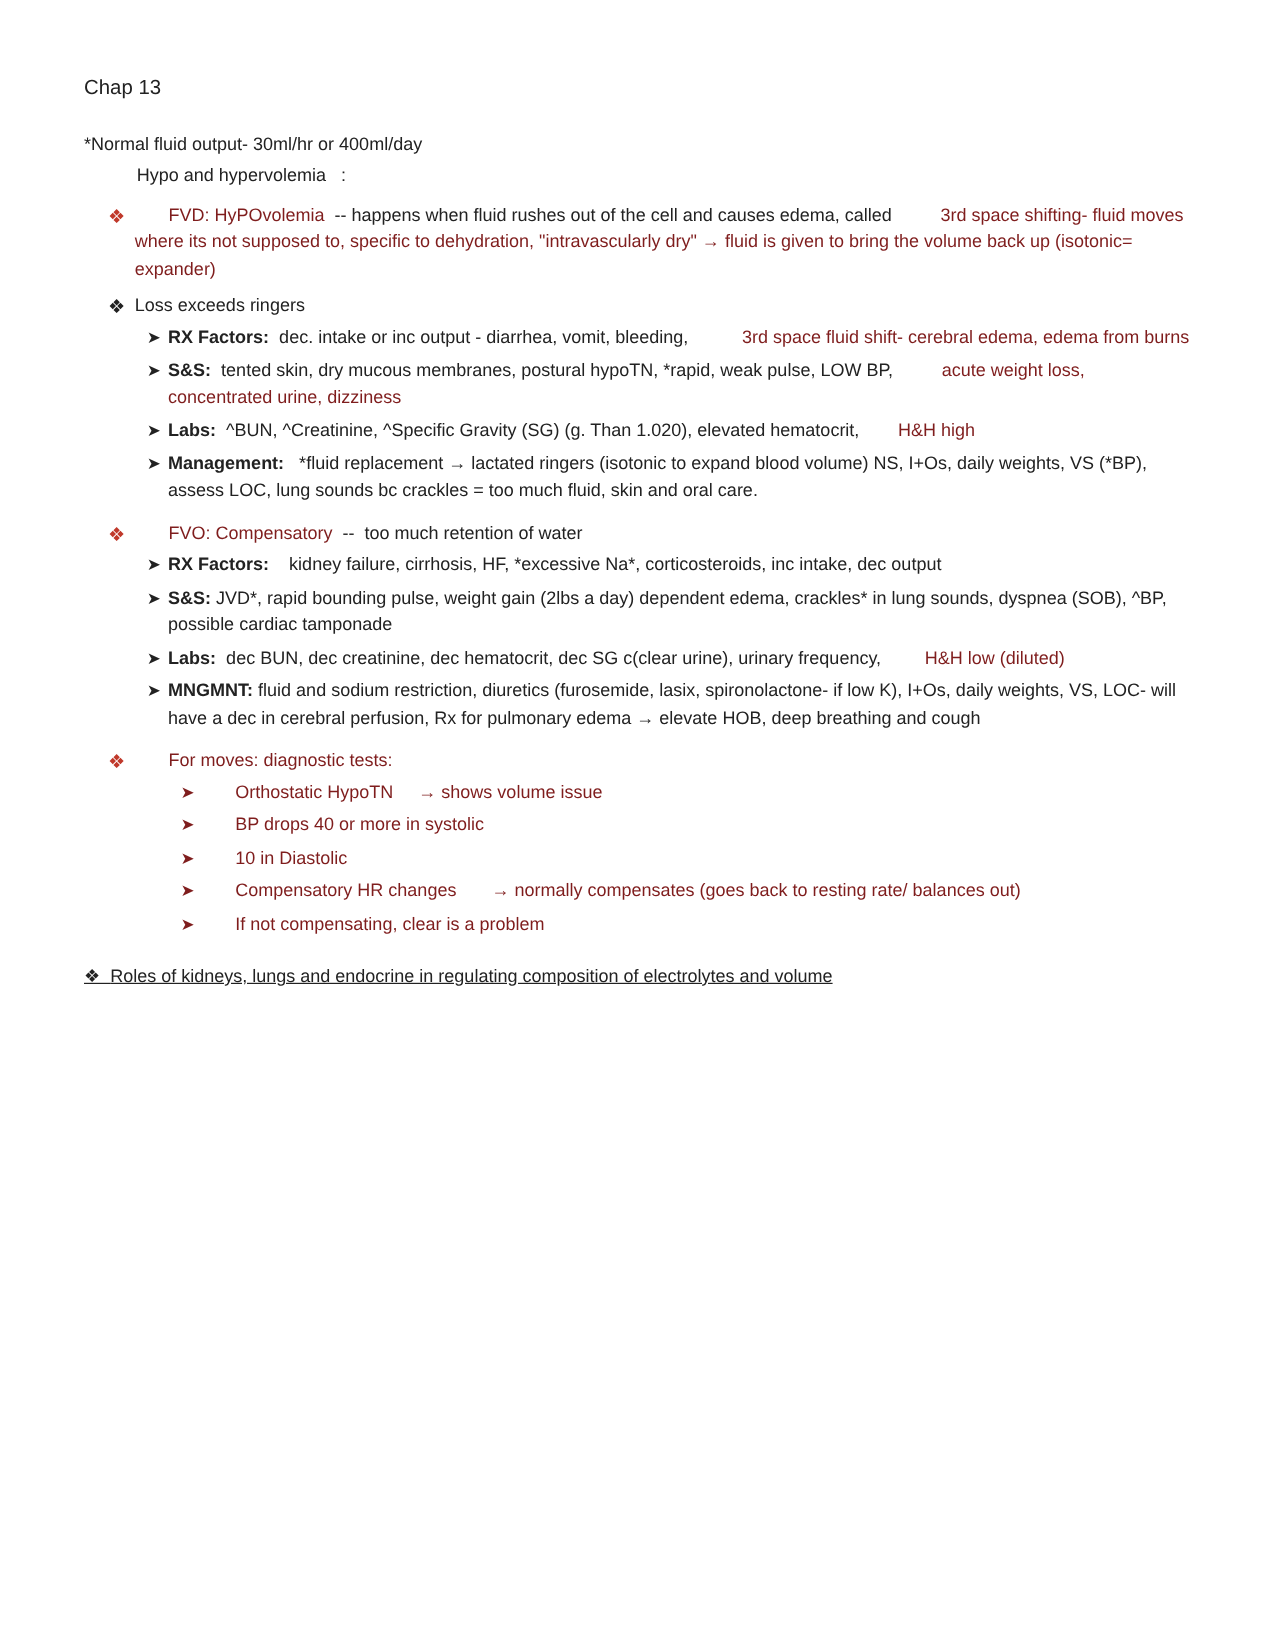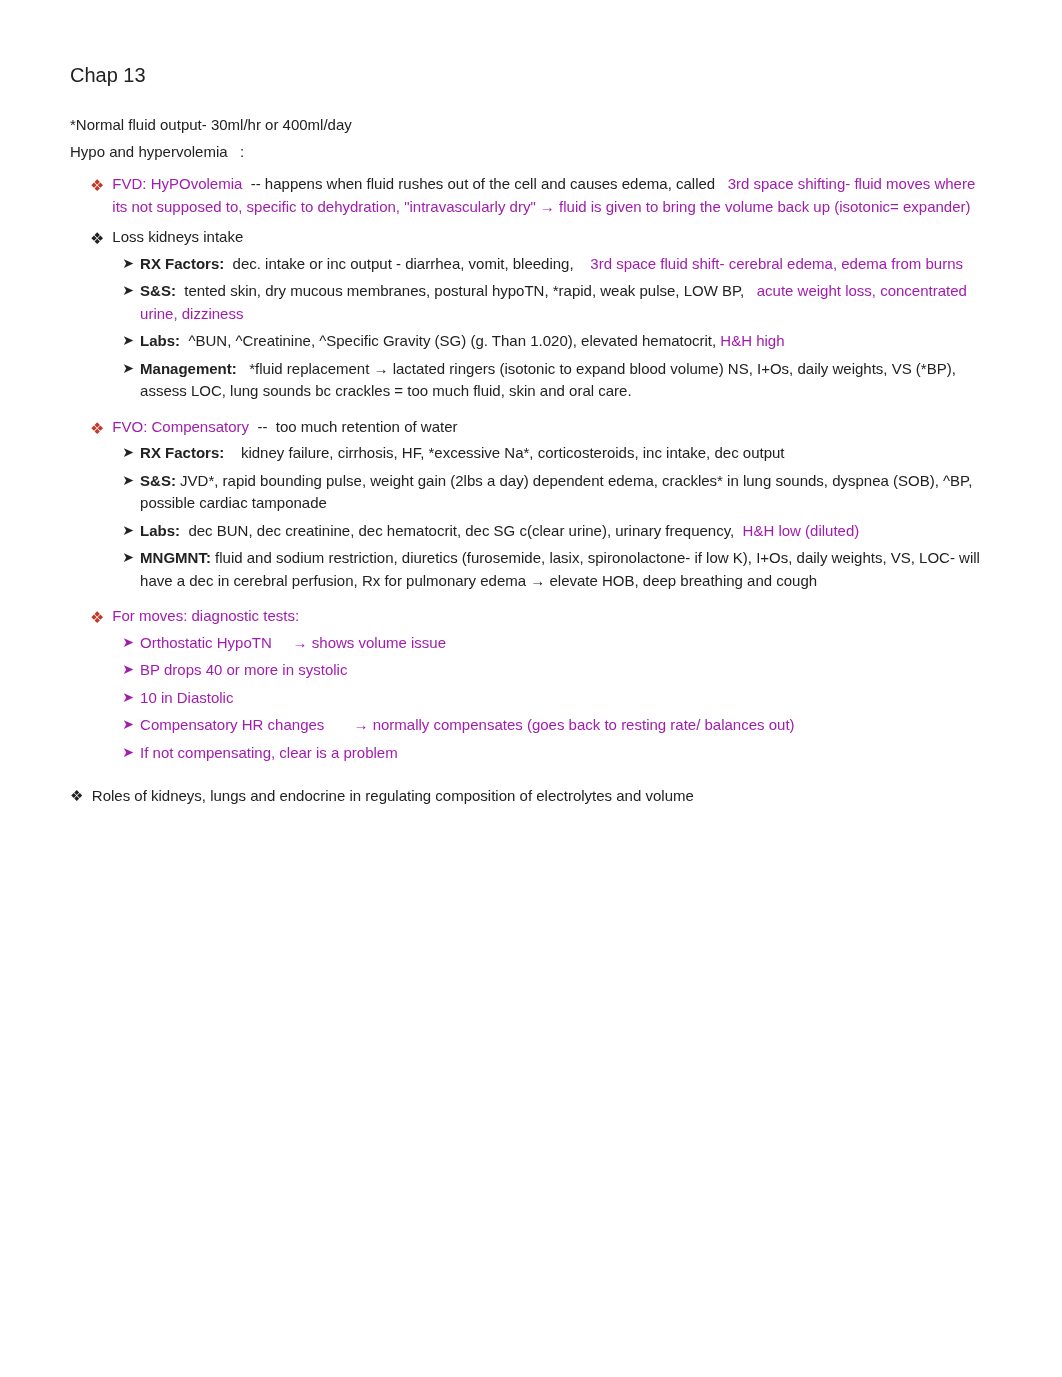--- a/index.html
+++ b/index.html
@@ -13,31 +13,32 @@
       font-family: Arial, Helvetica, sans-serif;
       font-size: 15px;
       color: #222222;
       padding: 60px 70px 60px 70px;
       line-height: 1.5;
       max-width: 1062px;
       min-height: 1377px;
     }
 
     .page-title {
-      font-size: 20px;
+      font-size: 17px;
       margin-bottom: 24px;
       color: #222;
     }
 
     .normal-urine {
       margin-bottom: 4px;
     }
 
     .hypo-hyper {
       margin-bottom: 10px;
+      margin-left: 44px;
     }
 
     .main-list {
       list-style: none;
       padding-left: 20px;
     }
 
     .main-list > li {
       margin-bottom: 8px;
       display: flex;
@@ -58,21 +59,22 @@
       margin-right: 8px;
       flex-shrink: 0;
       margin-top: 1px;
     }
 
     .item-content {
       flex: 1;
     }
 
     .pink {
-      color: #a21caf;
+      color: #7f1d1d;
+      margin-left: 28px;
     }
 
     .sub-list {
       list-style: none;
       padding-left: 10px;
       margin-top: 4px;
     }
 
     .sub-list > li {
       display: flex;
@@ -85,20 +87,21 @@
       flex-shrink: 0;
       font-size: 14px;
     }
 
     .sub-content {
       flex: 1;
     }
 
     .bottom-section {
       margin-top: 16px;
+      text-decoration: underline;
     }
   </style>
 </head>
 <body>
 
 <p class="page-title">Chap 13</p>
 
 <p class="normal-urine">*Normal fluid output- 30ml/hr or 400ml/day</p>
 <p class="hypo-hyper">Hypo and hypervolemia&nbsp;&nbsp;&nbsp;:</p>
 
@@ -107,21 +110,21 @@
   <li>
     <span class="diamond-pink">❖</span>
     <div class="item-content">
       <span class="pink">FVD: HyPOvolemia</span><span>&nbsp;&nbsp;-- happens when fluid rushes out of the cell and causes edema, called &nbsp;&nbsp;</span><span class="pink">3rd space shifting- fluid moves where its not supposed to, specific to dehydration, "intravascularly dry" → fluid is given to bring the volume back up (isotonic= expander)</span>
     </div>
   </li>
 
   <li>
     <span class="diamond">❖</span>
     <div class="item-content">
-      <span>Loss kidneys intake</span>
+      <span>Loss exceeds ringers</span>
       <ul class="sub-list">
         <li>
           <span class="arrow">➤</span>
           <span class="sub-content">
             <strong>RX Factors:</strong>&nbsp;&nbsp;dec. intake or inc output - diarrhea, vomit, bleeding,&nbsp;&nbsp;&nbsp;&nbsp;<span class="pink">3rd space fluid shift- cerebral edema, edema from burns</span>
           </span>
         </li>
         <li>
           <span class="arrow">➤</span>
           <span class="sub-content">

